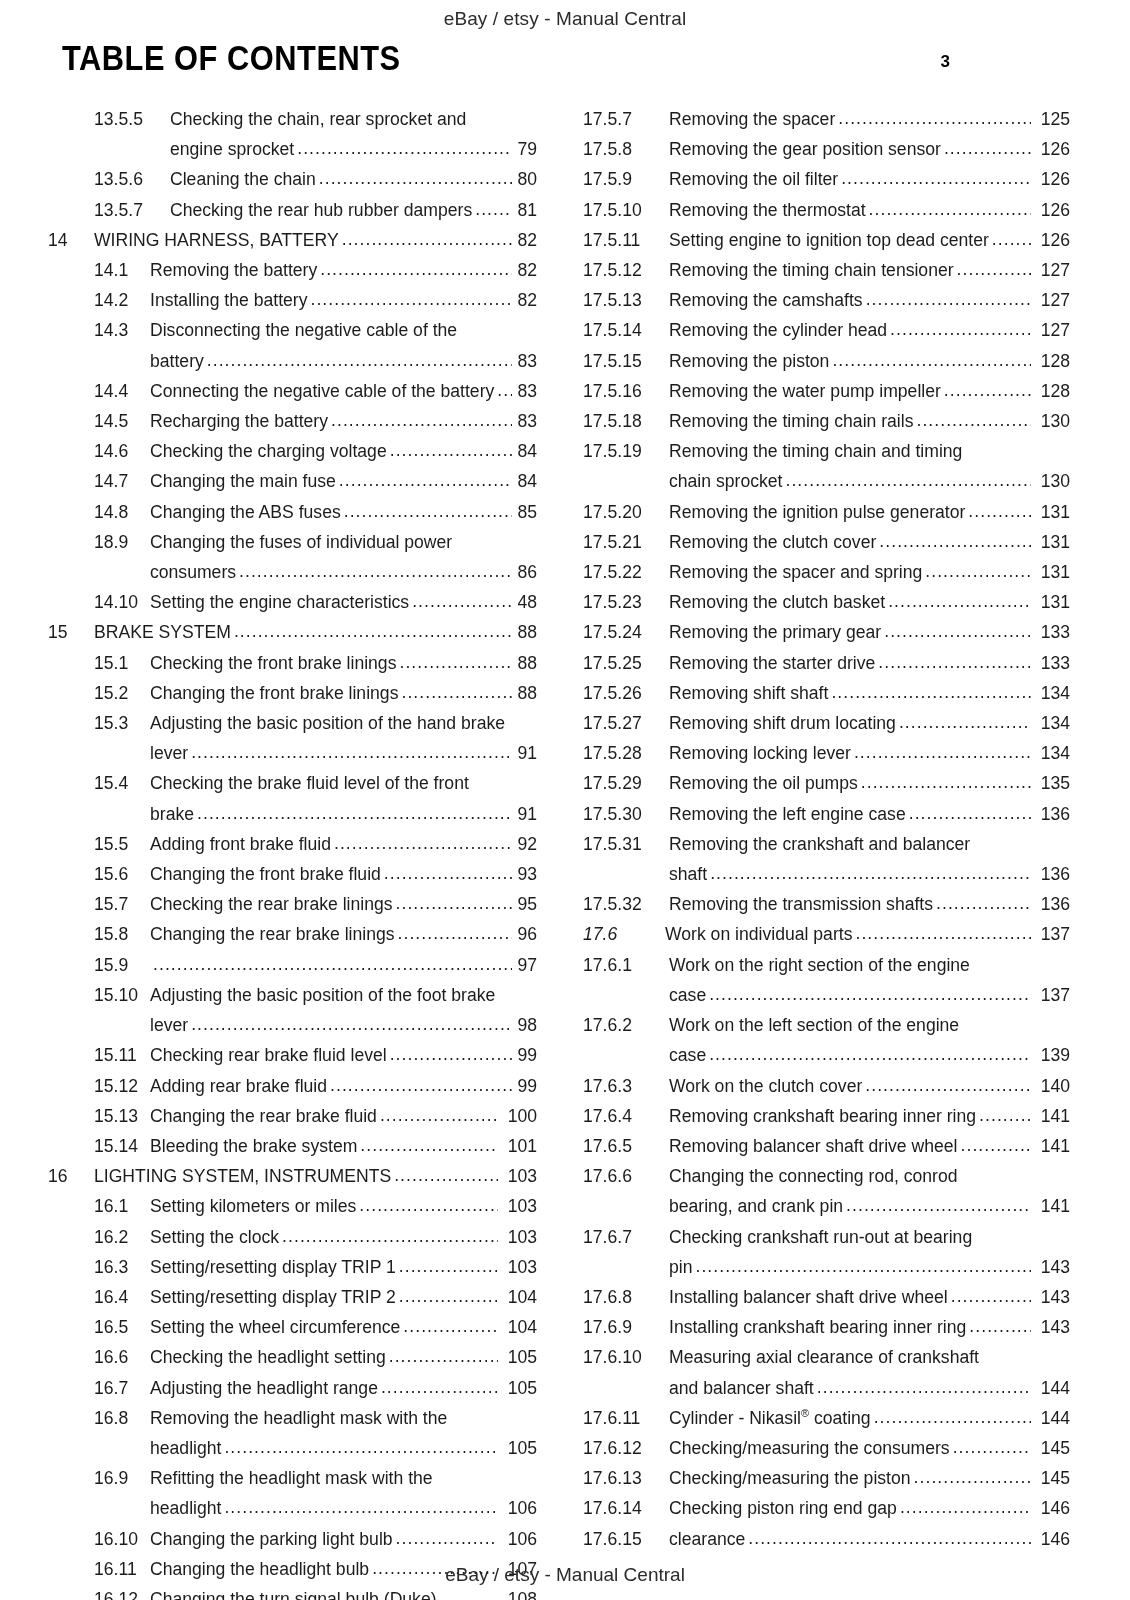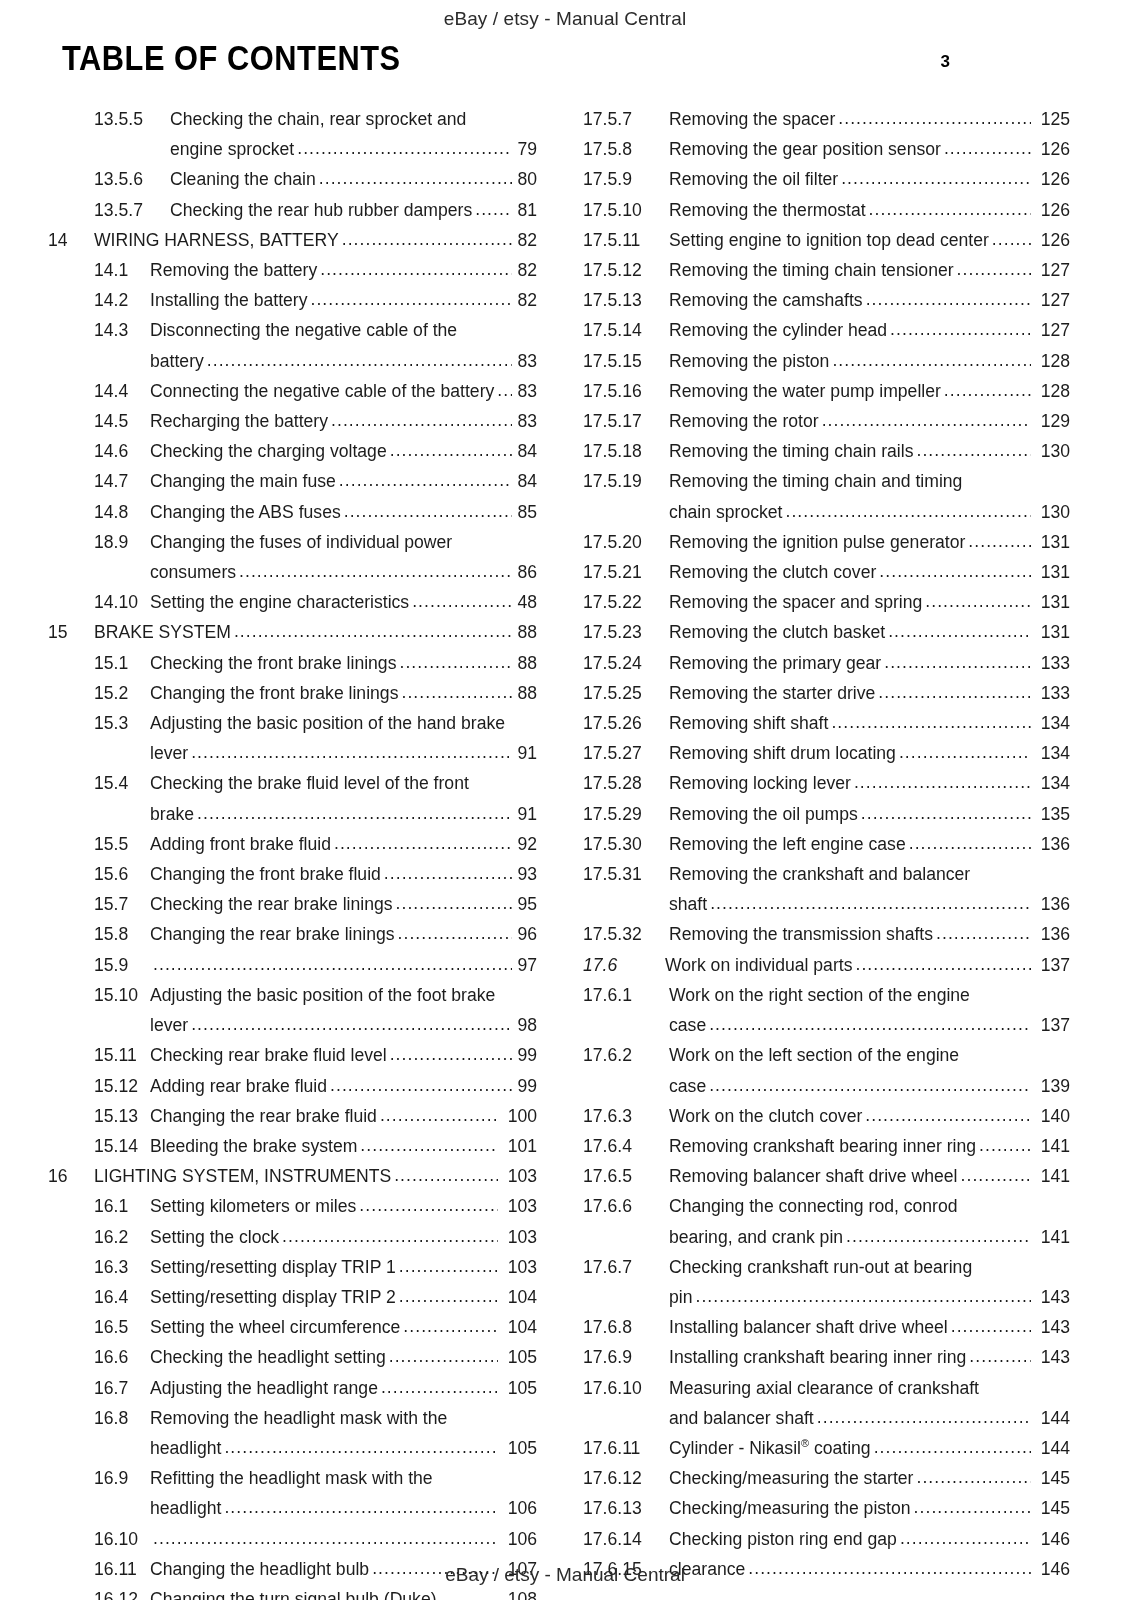--- a/index.html
+++ b/index.html
@@ -591,20 +591,21 @@
             <span class="toc-text">headlight</span>
             <span class="toc-dots"></span>
             <span class="toc-page pagewidth-3">106</span>
           </div>
         </div>
       </div>
       <div class="toc-entry lvl2w">
         <span class="toc-num">16.10</span>
         <div class="toc-body">
           <div class="toc-line">
+            <span class="toc-text">Changing the parking light bulb</span>
             <span class="toc-dots"></span>
             <span class="toc-page pagewidth-3">106</span>
           </div>
         </div>
       </div>
       <div class="toc-entry lvl2w">
         <span class="toc-num">16.11</span>
         <div class="toc-body">
           <div class="toc-line">
             <span class="toc-text">Changing the headlight bulb</span>
@@ -719,30 +720,20 @@
         <span class="toc-num">17.5.16</span>
         <div class="toc-body">
           <div class="toc-line">
             <span class="toc-text">Removing the water pump impeller</span>
             <span class="toc-dots"></span>
             <span class="toc-page pagewidth-3">128</span>
           </div>
         </div>
       </div>
       <div class="toc-entry lvl3">
-        <span class="toc-num">17.5.17</span>
-        <div class="toc-body">
-          <div class="toc-line">
-            <span class="toc-text">Removing the rotor</span>
-            <span class="toc-dots"></span>
-            <span class="toc-page pagewidth-3">129</span>
-          </div>
-        </div>
-      </div>
-      <div class="toc-entry lvl3">
         <span class="toc-num">17.5.18</span>
         <div class="toc-body">
           <div class="toc-line">
             <span class="toc-text">Removing the timing chain rails</span>
             <span class="toc-dots"></span>
             <span class="toc-page pagewidth-3">130</span>
           </div>
         </div>
       </div>
       <div class="toc-entry lvl3">
@@ -1023,21 +1014,21 @@
             <span class="toc-text">Cylinder - Nikasil<sup class="reg">®</sup> coating</span>
             <span class="toc-dots"></span>
             <span class="toc-page pagewidth-3">144</span>
           </div>
         </div>
       </div>
       <div class="toc-entry lvl3">
         <span class="toc-num">17.6.12</span>
         <div class="toc-body">
           <div class="toc-line">
-            <span class="toc-text">Checking/measuring the starter</span>
+            <span class="toc-text">Checking/measuring the consumers</span>
             <span class="toc-dots"></span>
             <span class="toc-page pagewidth-3">145</span>
           </div>
         </div>
       </div>
       <div class="toc-entry lvl3">
         <span class="toc-num">17.6.13</span>
         <div class="toc-body">
           <div class="toc-line">
             <span class="toc-text">Checking/measuring the piston</span>

